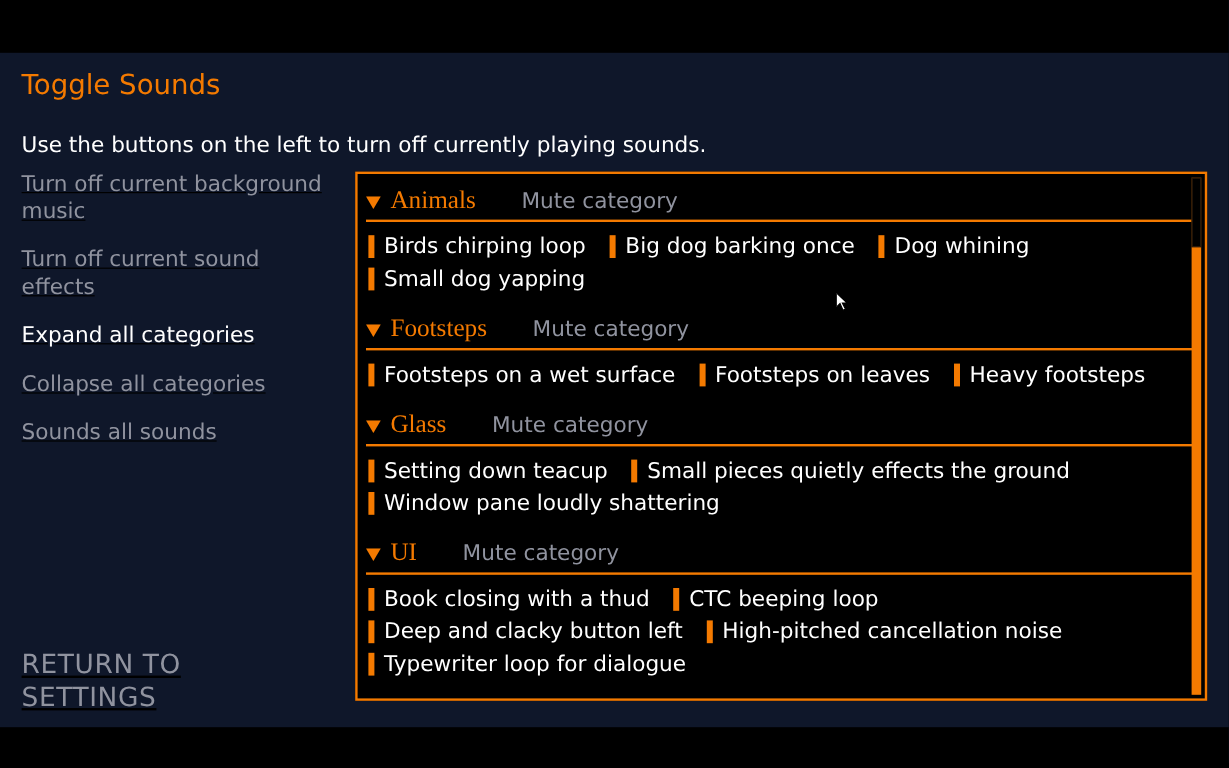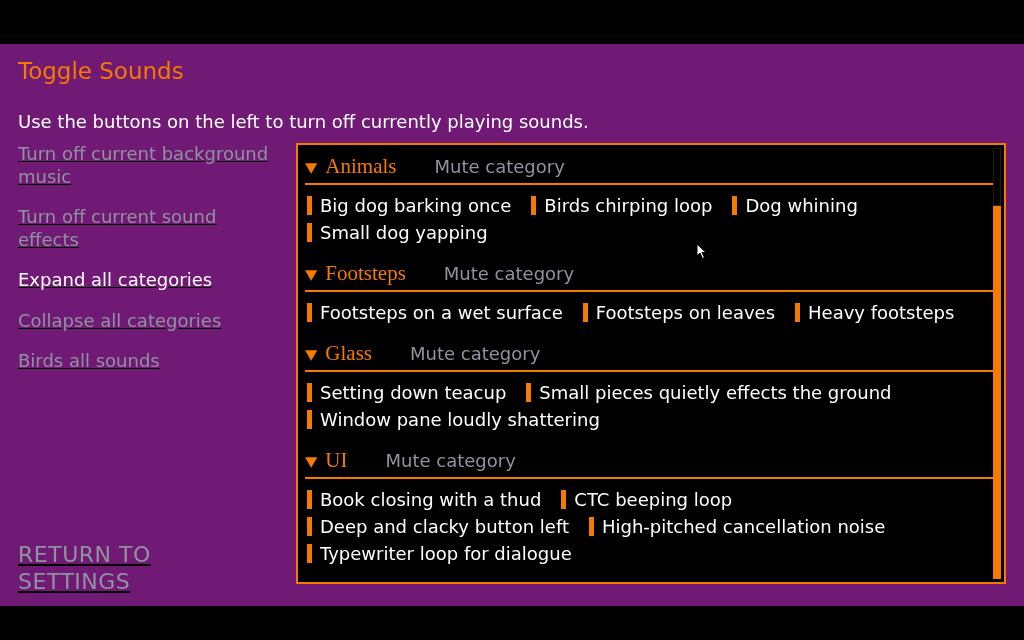--- a/index.html
+++ b/index.html
@@ -13,21 +13,21 @@
       background: #000000;
       font-family: "DejaVu Sans", Verdana, sans-serif;
       overflow: hidden;
       position: relative;
     }
     .main-panel {
       position: absolute;
       left: 0;
       top: 44px;
       width: 1024px;
-      background: #701a75;
+      background: #0f172a;
       padding: 14px 18px 0 18px;
     }
     .title {
       color: #f47a00;
       font-size: 23px;
       margin-bottom: 4px;
     }
     .subtitle {
       color: #ffffff;
       font-size: 18px;
@@ -173,44 +173,44 @@
     <span>Use the buttons on the left to turn off currently playing sounds.</span>
   </div>
 
   <div class="body-area">
 
     <div class="sidebar">
       <div class="side-item">Turn off current background music</div>
       <div class="side-item">Turn off current sound effects</div>
       <div class="side-item active">Expand all categories</div>
       <div class="side-item">Collapse all categories</div>
-      <div class="side-item">Birds all sounds</div>
+      <div class="side-item">Sounds all sounds</div>
       <div class="return-link">
         <span>RETURN TO<br>SETTINGS</span>
       </div>
     </div>
 
     <div class="content-frame">
       <div class="content-scroll">
 
         <div class="category">
           <div class="cat-header">
             <span class="cat-arrow">▼</span>
             <span class="cat-title">Animals</span>
             <span class="cat-mute">Mute category</span>
           </div>
           <div class="cat-divider"></div>
           <div class="sound-items">
             <div class="sound-item">
                 <span class="sound-tick"></span>
+                <span class="sound-label">Birds chirping loop</span>
+              </div>
+            <div class="sound-item">
+                <span class="sound-tick"></span>
                 <span class="sound-label">Big dog barking once</span>
-              </div>
-            <div class="sound-item">
-                <span class="sound-tick"></span>
-                <span class="sound-label">Birds chirping loop</span>
               </div>
             <div class="sound-item">
                 <span class="sound-tick"></span>
                 <span class="sound-label">Dog whining</span>
               </div>
             <div class="sound-item">
                 <span class="sound-tick"></span>
                 <span class="sound-label">Small dog yapping</span>
               </div>
           </div>

